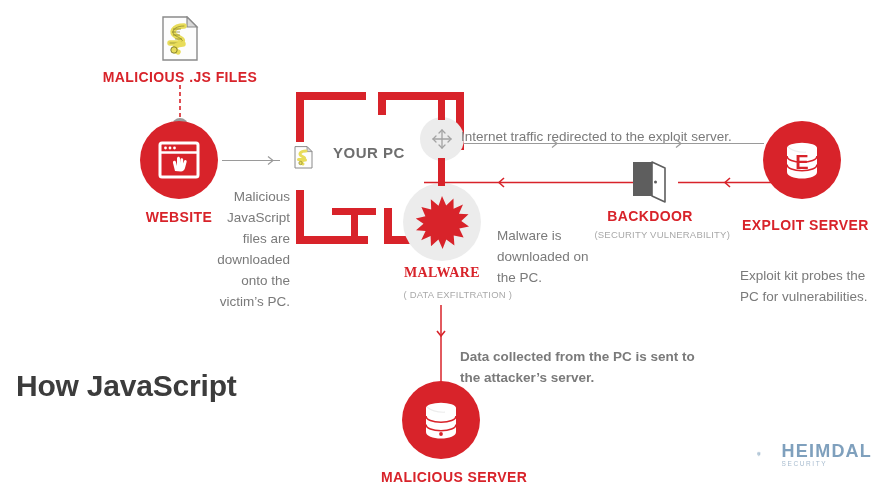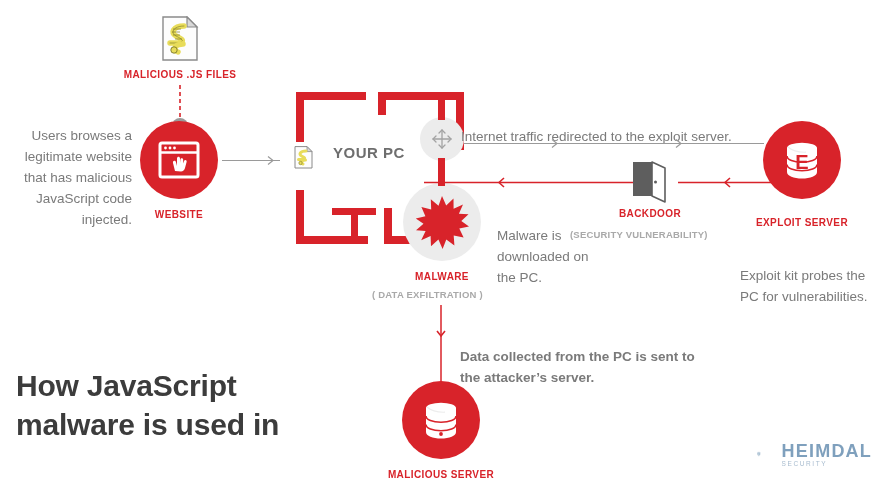--- a/index.html
+++ b/index.html
@@ -25,35 +25,34 @@
     color: #7a7a7a;
     font-size: 13.5px;
     line-height: 21px;
     font-family: "Liberation Sans", sans-serif;
   }
   .t-right { text-align: right; }
   .t-left  { text-align: left; margin-top: 19px; }
 
   .node-label {
     color: #d8232a;
-    font-size: 10px;
+    font-size: 14px;
     font-weight: bold;
     letter-spacing: 0.4px;
     text-align: center;
     font-family: "Liberation Sans", sans-serif;
     white-space: nowrap;
   }
   .node-sub {
     color: #a9a9a9;
     font-size: 9.5px;
     letter-spacing: 0.2px;
-    text-align: left;
+    text-align: right;
     font-family: "Liberation Sans", sans-serif;
     white-space: nowrap;
-    font-weight: bold;
   }
   .pc-label {
     color: #6e6e6e;
     font-size: 15px;
     font-weight: bold;
     letter-spacing: 0.5px;
     font-family: "Liberation Sans", sans-serif;
     white-space: nowrap;
   }
   .headline {
@@ -140,29 +139,29 @@
       <circle cx="7.5" cy="7" r="1.4" fill="#ffffff"></circle>
       <circle cx="12" cy="7" r="1.4" fill="#ffffff"></circle>
       <circle cx="16.5" cy="7" r="1.4" fill="#ffffff"></circle>
       <path d="M17 30 L15 22 C14.4 19.6 17.4 18.8 18 21.2 L19 25 L19 17.5 C19 15.2 22 15.2 22 17.5 L22 22
                L22.4 18.6 C22.6 16.4 25.4 16.8 25.2 19 L25 22.6 L26 20 C26.7 18 29.2 18.9 28.6 21 L27 27
                C26.4 29.2 25 30.4 23 30.4 Z" fill="#ffffff"></path>
     </svg>
   </div>
   <div class="abs node-label" style="left:119px; top:209px; width:120px;">WEBSITE</div>
 
-  <div class="abs body-text t-right" style="left:8px; top:125px; width:124px;">Users browses a legitimate website that has malicious JavaScript code injected.</div>
 
   <div class="abs" style="left:222px; top:152px; width:58px; height:11px;">
     <svg width="58" height="11">
       <line x1="0" y1="5.5" x2="58" y2="5.5" stroke="#9a9a9a" stroke-width="1"></line>
       <polyline points="46,1.5 51,5.5 46,9.5" fill="none" stroke="#9a9a9a" stroke-width="1.2"></polyline>
     </svg>
   </div>
 
+  <div class="abs body-text t-right" style="left:205px; top:186px; width:85px;">Malicious JavaScript files are downloaded onto the victim’s PC.</div>
 
   <div class="abs" style="left:296px; top:92px; width:168px; height:152px;">
 
     <div class="bracket" style="left:0px;   top:0px;   width:70px; height:8px;"></div>
     <div class="bracket" style="left:0px;   top:0px;   width:8px;  height:50px;"></div>
 
     <div class="bracket" style="left:82px;  top:0px;   width:86px; height:8px;"></div>
     <div class="bracket" style="left:82px;  top:0px;   width:8px;  height:23px;"></div>
     <div class="bracket" style="left:160px; top:0px;   width:8px;  height:58px;"></div>
 
@@ -202,21 +201,21 @@
   </div>
 
   <div class="abs circle-gray" style="left:403px; top:183px; width:78px; height:78px;">
     <svg width="54" height="54" viewBox="0 0 54 54">
       <path fill="#d8232a" d="M27 1 L31.2 10.5 L38.5 3.6 L38.6 13.8 L48 9.4 L43.9 18.8 L53.5 19.2
         L46.3 26 L54 31.4 L44.3 33.4 L48.6 42.5 L38.7 40.5 L39.4 50.6 L31.3 44.4 L27.6 53.9
         L23.4 44.6 L16 51.2 L15.6 41 L6.2 45.3 L10.6 36 L1 35.3 L8.5 28.8 L0.8 23.5 L10.4 21.3
         L6.4 12.1 L16.2 14.4 L15.8 4.2 L23.5 10.7 Z"></path>
     </svg>
   </div>
-  <div class="abs node-label" style="left:382px; top:271px; width:120px;">MALWARE</div>
+  <div class="abs node-label" style="left:382px; top:265px; width:120px;font-family:Liberation Serif, serif;">MALWARE</div>
   <div class="abs node-sub" style="left:372px; top:289px; width:140px;">( DATA EXFILTRATION )</div>
 
   <div class="abs" style="left:438px; top:100px; width:7px; height:20px; background:#d8232a;"></div>
   <div class="abs" style="left:438px; top:158px; width:7px; height:28px; background:#d8232a;"></div>
 
   <div class="abs body-text t-left" style="left:461px; top:107px; width:340px;">Internet traffic redirected to the exploit server.</div>
 
   <div class="abs" style="left:464px; top:135px; width:300px; height:11px;">
     <svg width="300" height="11">
       <line x1="0" y1="5.5" x2="300" y2="5.5" stroke="#9a9a9a" stroke-width="1"></line>
@@ -280,21 +279,20 @@
       <path d="M8 19 C8 23 14.7 25.2 23 25.2 C31.3 25.2 38 23 38 19" fill="none" stroke="#d8232a" stroke-width="1.6"></path>
       <path d="M8 27.5 C8 31.5 14.7 33.7 23 33.7 C31.3 33.7 38 31.5 38 27.5" fill="none" stroke="#d8232a" stroke-width="1.6"></path>
       <path d="M9 10 C13 13.5 20 15.5 27 15.2" fill="none" stroke="#ededed" stroke-width="1.2"></path>
       <circle cx="23" cy="37" r="1.9" fill="#d8232a"></circle>
     </svg>
   </div>
   <div class="abs node-label" style="left:381px; top:469px; width:120px;">MALICIOUS SERVER</div>
 
   <div class="abs headline" style="left:16px; top:366px; width:330px;">
     <div>How JavaScript</div>
-    <div>malware is used in</div>
   </div>
 
   <div class="abs" style="left:757px; top:430px; width:115px; height:48px; display:flex; align-items:center;">
     <svg width="38" height="46" viewBox="0 0 38 46">
       <path d="M19 1.5 L36 6.5 V24 C36 34.5 28.5 41.5 19 44.5 C9.5 41.5 2 34.5 2 24 V6.5 Z" fill="#ffffff" stroke="#7fa0bd" stroke-width="1.6"></path>
       <path d="M19 5 L32.5 9 V24 C32.5 32.5 26.5 38.5 19 41 C11.5 38.5 5.5 32.5 5.5 24 V9 Z" fill="#8fadc6"></path>
       <path d="M12 15 C12 10 15.5 7.5 19.5 7.5 C24 7.5 27 10.5 26.5 15.5 L25.5 23 L24 23 L24.5 15
                C24.8 11.5 22.5 9.8 19.5 9.8 C16.5 9.8 14 11.8 14 15.5 Z" fill="#ffffff"></path>
       <path d="M14 16 L14 27 C14 31.5 16.5 34.5 19.5 35.5 L19.5 16 Z" fill="#ffffff" opacity="0.92"></path>
       <path d="M20.5 16 L20.5 35.5 C23.5 34.5 25.8 31.5 25.8 27 L25.8 16 Z" fill="#ffffff" opacity="0.55"></path>

